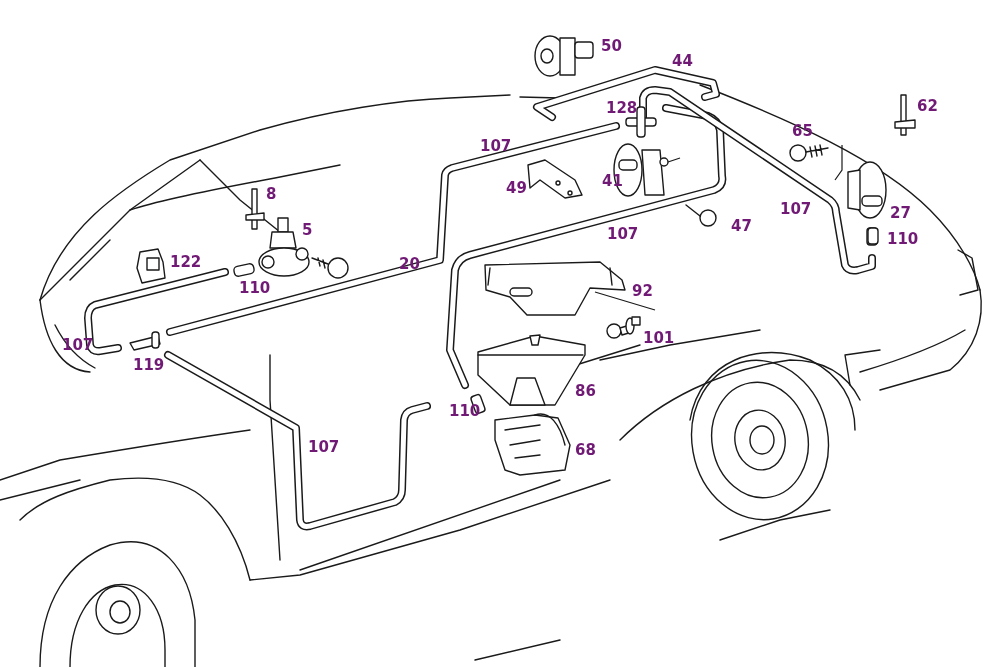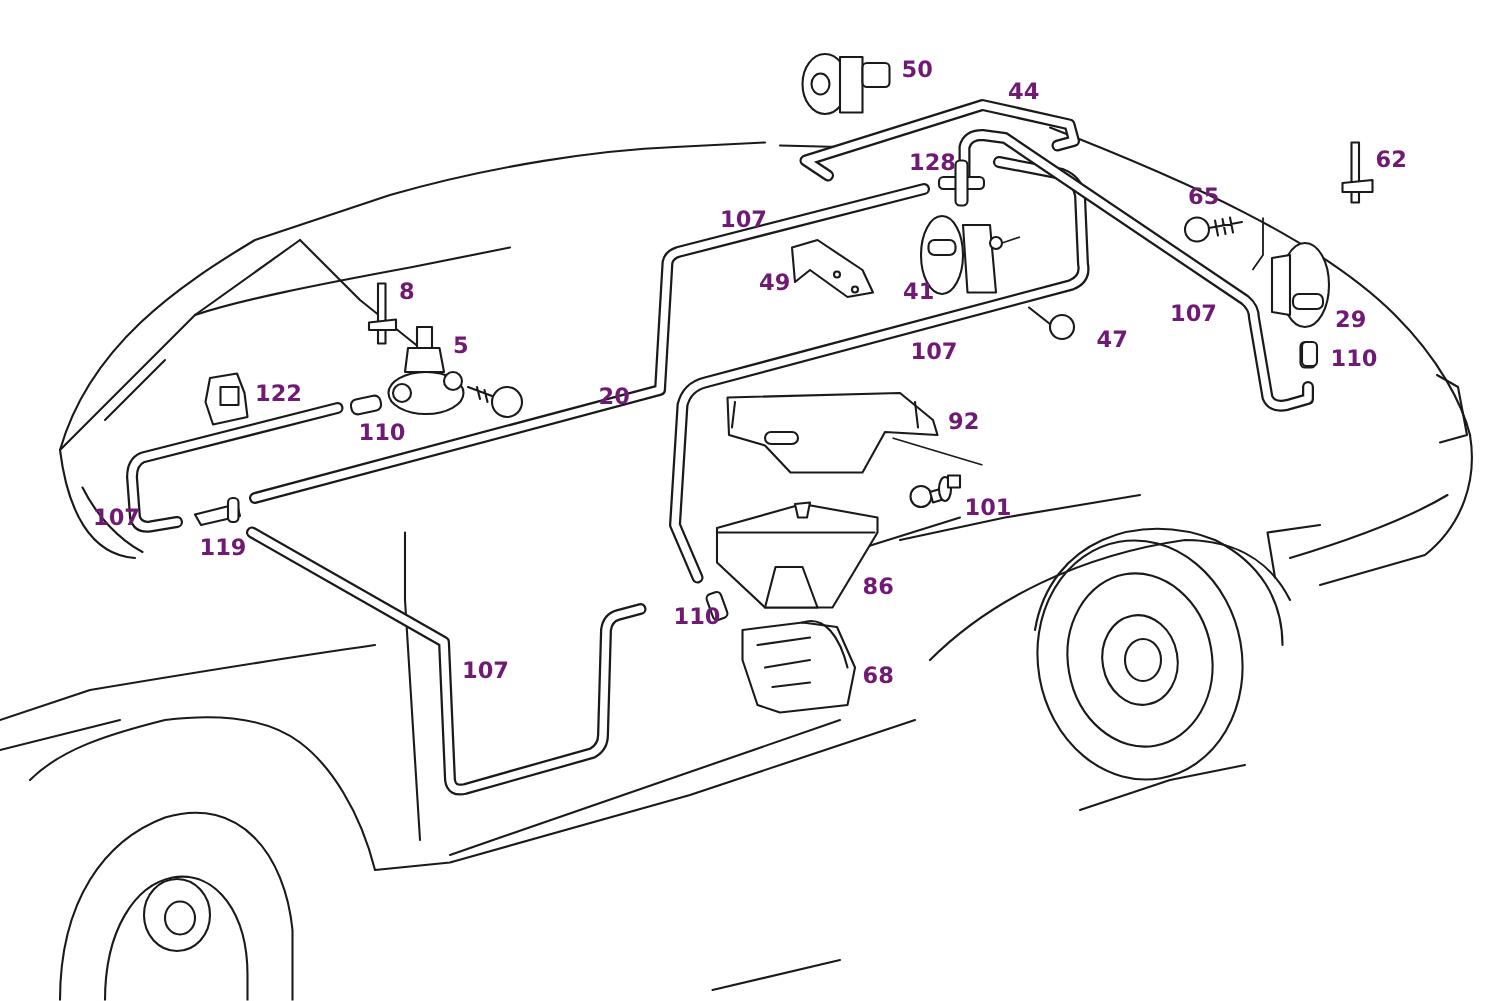--- a/index.html
+++ b/index.html
@@ -174,32 +174,32 @@
 </svg>
 
 
 <span class="callout" style="left:601px;top:39px;">50</span>
 <span class="callout" style="left:672px;top:54px;">44</span>
 <span class="callout" style="left:606px;top:101px;">128</span>
 <span class="callout" style="left:917px;top:99px;">62</span>
 <span class="callout" style="left:792px;top:124px;">65</span>
 <span class="callout" style="left:480px;top:139px;">107</span>
 <span class="callout" style="left:506px;top:181px;text-align:right;">49</span>
-<span class="callout" style="left:602px;top:187px;">41</span>
+<span class="callout" style="left:602px;top:174px;">41</span>
 <span class="callout" style="left:731px;top:219px;text-align:center;">47</span>
 <span class="callout" style="left:607px;top:227px;">107</span>
 <span class="callout" style="left:780px;top:202px;">107</span>
-<span class="callout" style="left:890px;top:206px;">29</span>
+<span class="callout" style="left:890px;top:206px;">27</span>
 <span class="callout" style="left:887px;top:232px;">110</span>
 <span class="callout" style="left:266px;top:187px;">8</span>
 <span class="callout" style="left:302px;top:223px;">5</span>
 <span class="callout" style="left:170px;top:255px;">122</span>
 <span class="callout" style="left:355px;top:257px;margin-left:44px;">20</span>
 <span class="callout" style="left:239px;top:281px;">110</span>
-<span class="callout" style="left:632px;top:274px;">92</span>
+<span class="callout" style="left:632px;top:284px;">92</span>
 <span class="callout" style="left:643px;top:331px;">101</span>
 <span class="callout" style="left:62px;top:338px;">107</span>
 <span class="callout" style="left:133px;top:358px;">119</span>
 <span class="callout" style="left:575px;top:384px;">86</span>
 <span class="callout" style="left:449px;top:404px;">110</span>
 <span class="callout" style="left:308px;top:440px;">107</span>
 <span class="callout" style="left:575px;top:443px;">68</span>
 </div>
 
 </body></html>

